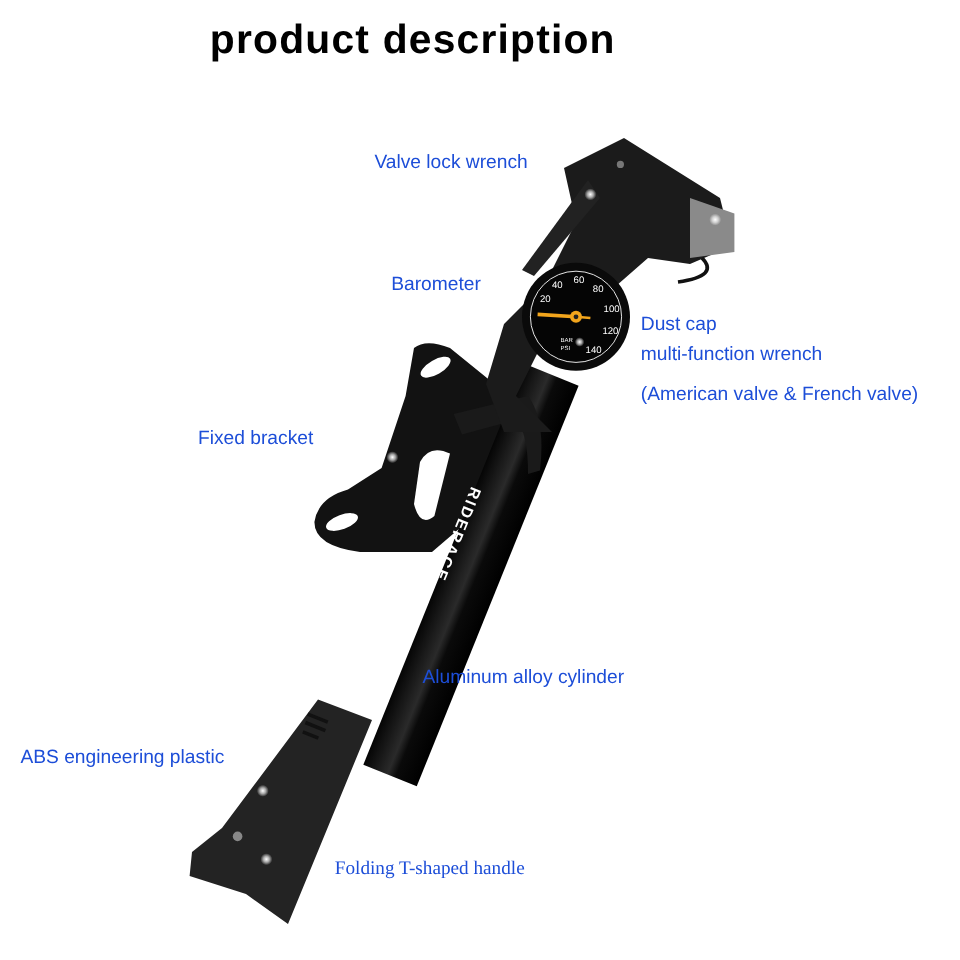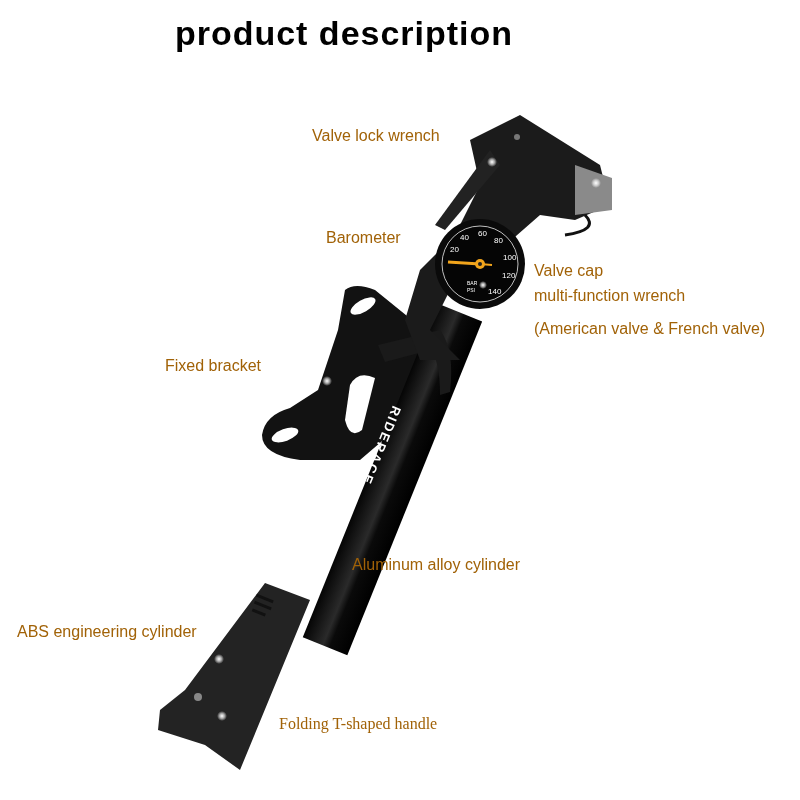--- a/index.html
+++ b/index.html
@@ -1,18 +1,18 @@
 <!DOCTYPE html>
 <html><head>
 <meta charset="utf-8">
 <style>
   html, body { margin:0; padding:0; background:#ffffff; }
   body { width:800px; height:800px; position:relative; overflow:hidden; font-family:"Liberation Sans", sans-serif; color:#111; }
   .title { position:absolute; left:0; width:688px; top:14px; text-align:center; font-family:"Liberation Sans", sans-serif; font-weight:bold; font-size:34px; letter-spacing:1px; color:#000; }
-  .label { position:absolute; font-family:"Liberation Sans", sans-serif; font-size:16px; color:#a16207; white-space:nowrap; }
+  .label { position:absolute; font-family:"Liberation Sans", sans-serif; font-size:16px; color:#1d4ed8; white-space:nowrap; }
   .product { position:absolute; left:0; top:0; width:800px; height:800px; }
 </style>
 </head>
 <body>
 
 <div class="title">product description</div>
 
 <svg class="product" viewBox="0 0 800 800" xmlns="http://www.w3.org/2000/svg">
   <defs>
     <linearGradient id="tube" x1="0" y1="0" x2="1" y2="0">
@@ -81,19 +81,19 @@
   <circle cx="596" cy="183" r="5" fill="url(#glow)"></circle>
   <circle cx="327" cy="381" r="5" fill="url(#glow)"></circle>
   <circle cx="302" cy="562" r="5" fill="url(#glow)"></circle>
   <circle cx="219" cy="659" r="5" fill="url(#glow)"></circle>
   <circle cx="222" cy="716" r="5" fill="url(#glow)"></circle>
   <circle cx="483" cy="285" r="4" fill="url(#glow)"></circle>
 </svg>
 
 <div class="label" style="left:312px; top:127px;">Valve lock wrench</div>
 <div class="label" style="left:326px; top:229px;text-align:center;">Barometer</div>
-<div class="label" style="left:534px; top:262px;">Valve cap</div>
+<div class="label" style="left:534px; top:262px;">Dust cap</div>
 <div class="label" style="left:534px; top:287px;">multi-function wrench</div>
 <div class="label" style="left:534px; top:320px;">(American valve &amp; French valve)</div>
 <div class="label" style="left:165px; top:357px;">Fixed bracket</div>
 <div class="label" style="left:352px; top:556px;">Aluminum alloy cylinder</div>
-<div class="label" style="left:17px; top:623px;">ABS engineering cylinder</div>
+<div class="label" style="left:17px; top:623px;">ABS engineering plastic</div>
 <div class="label" style="left:279px; top:715px;font-family:Liberation Serif, serif;">Folding T-shaped handle</div>
 
 </body></html>

